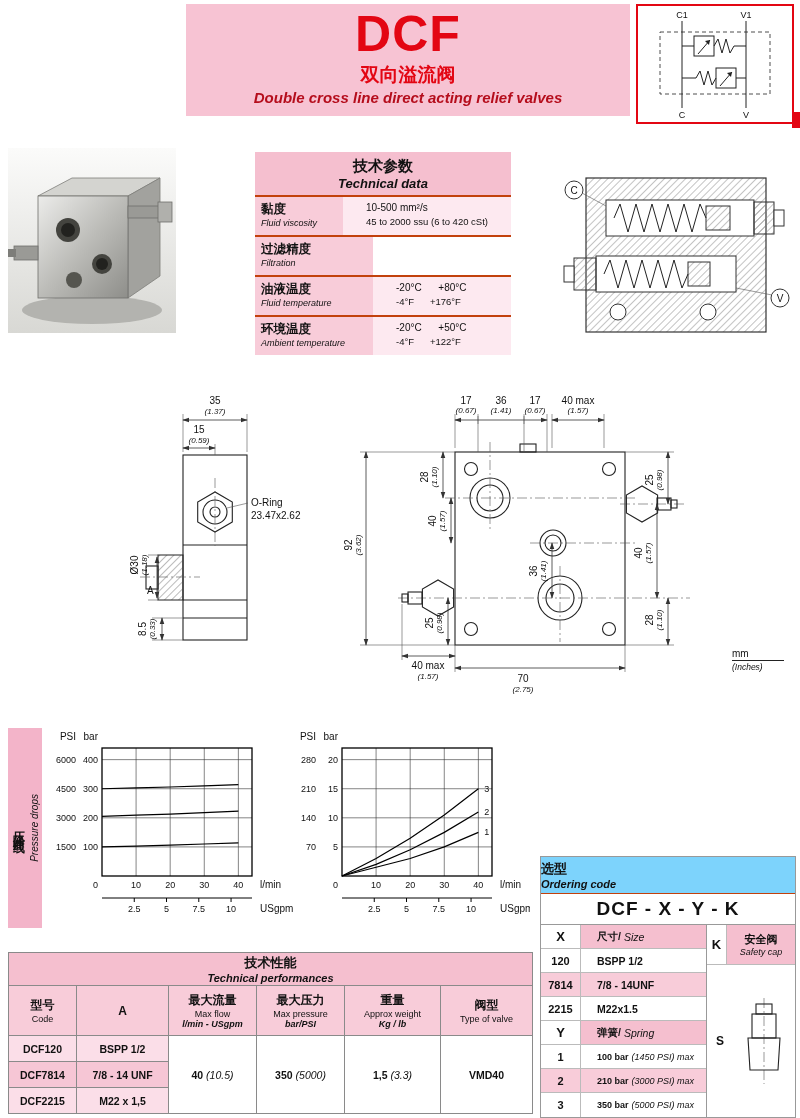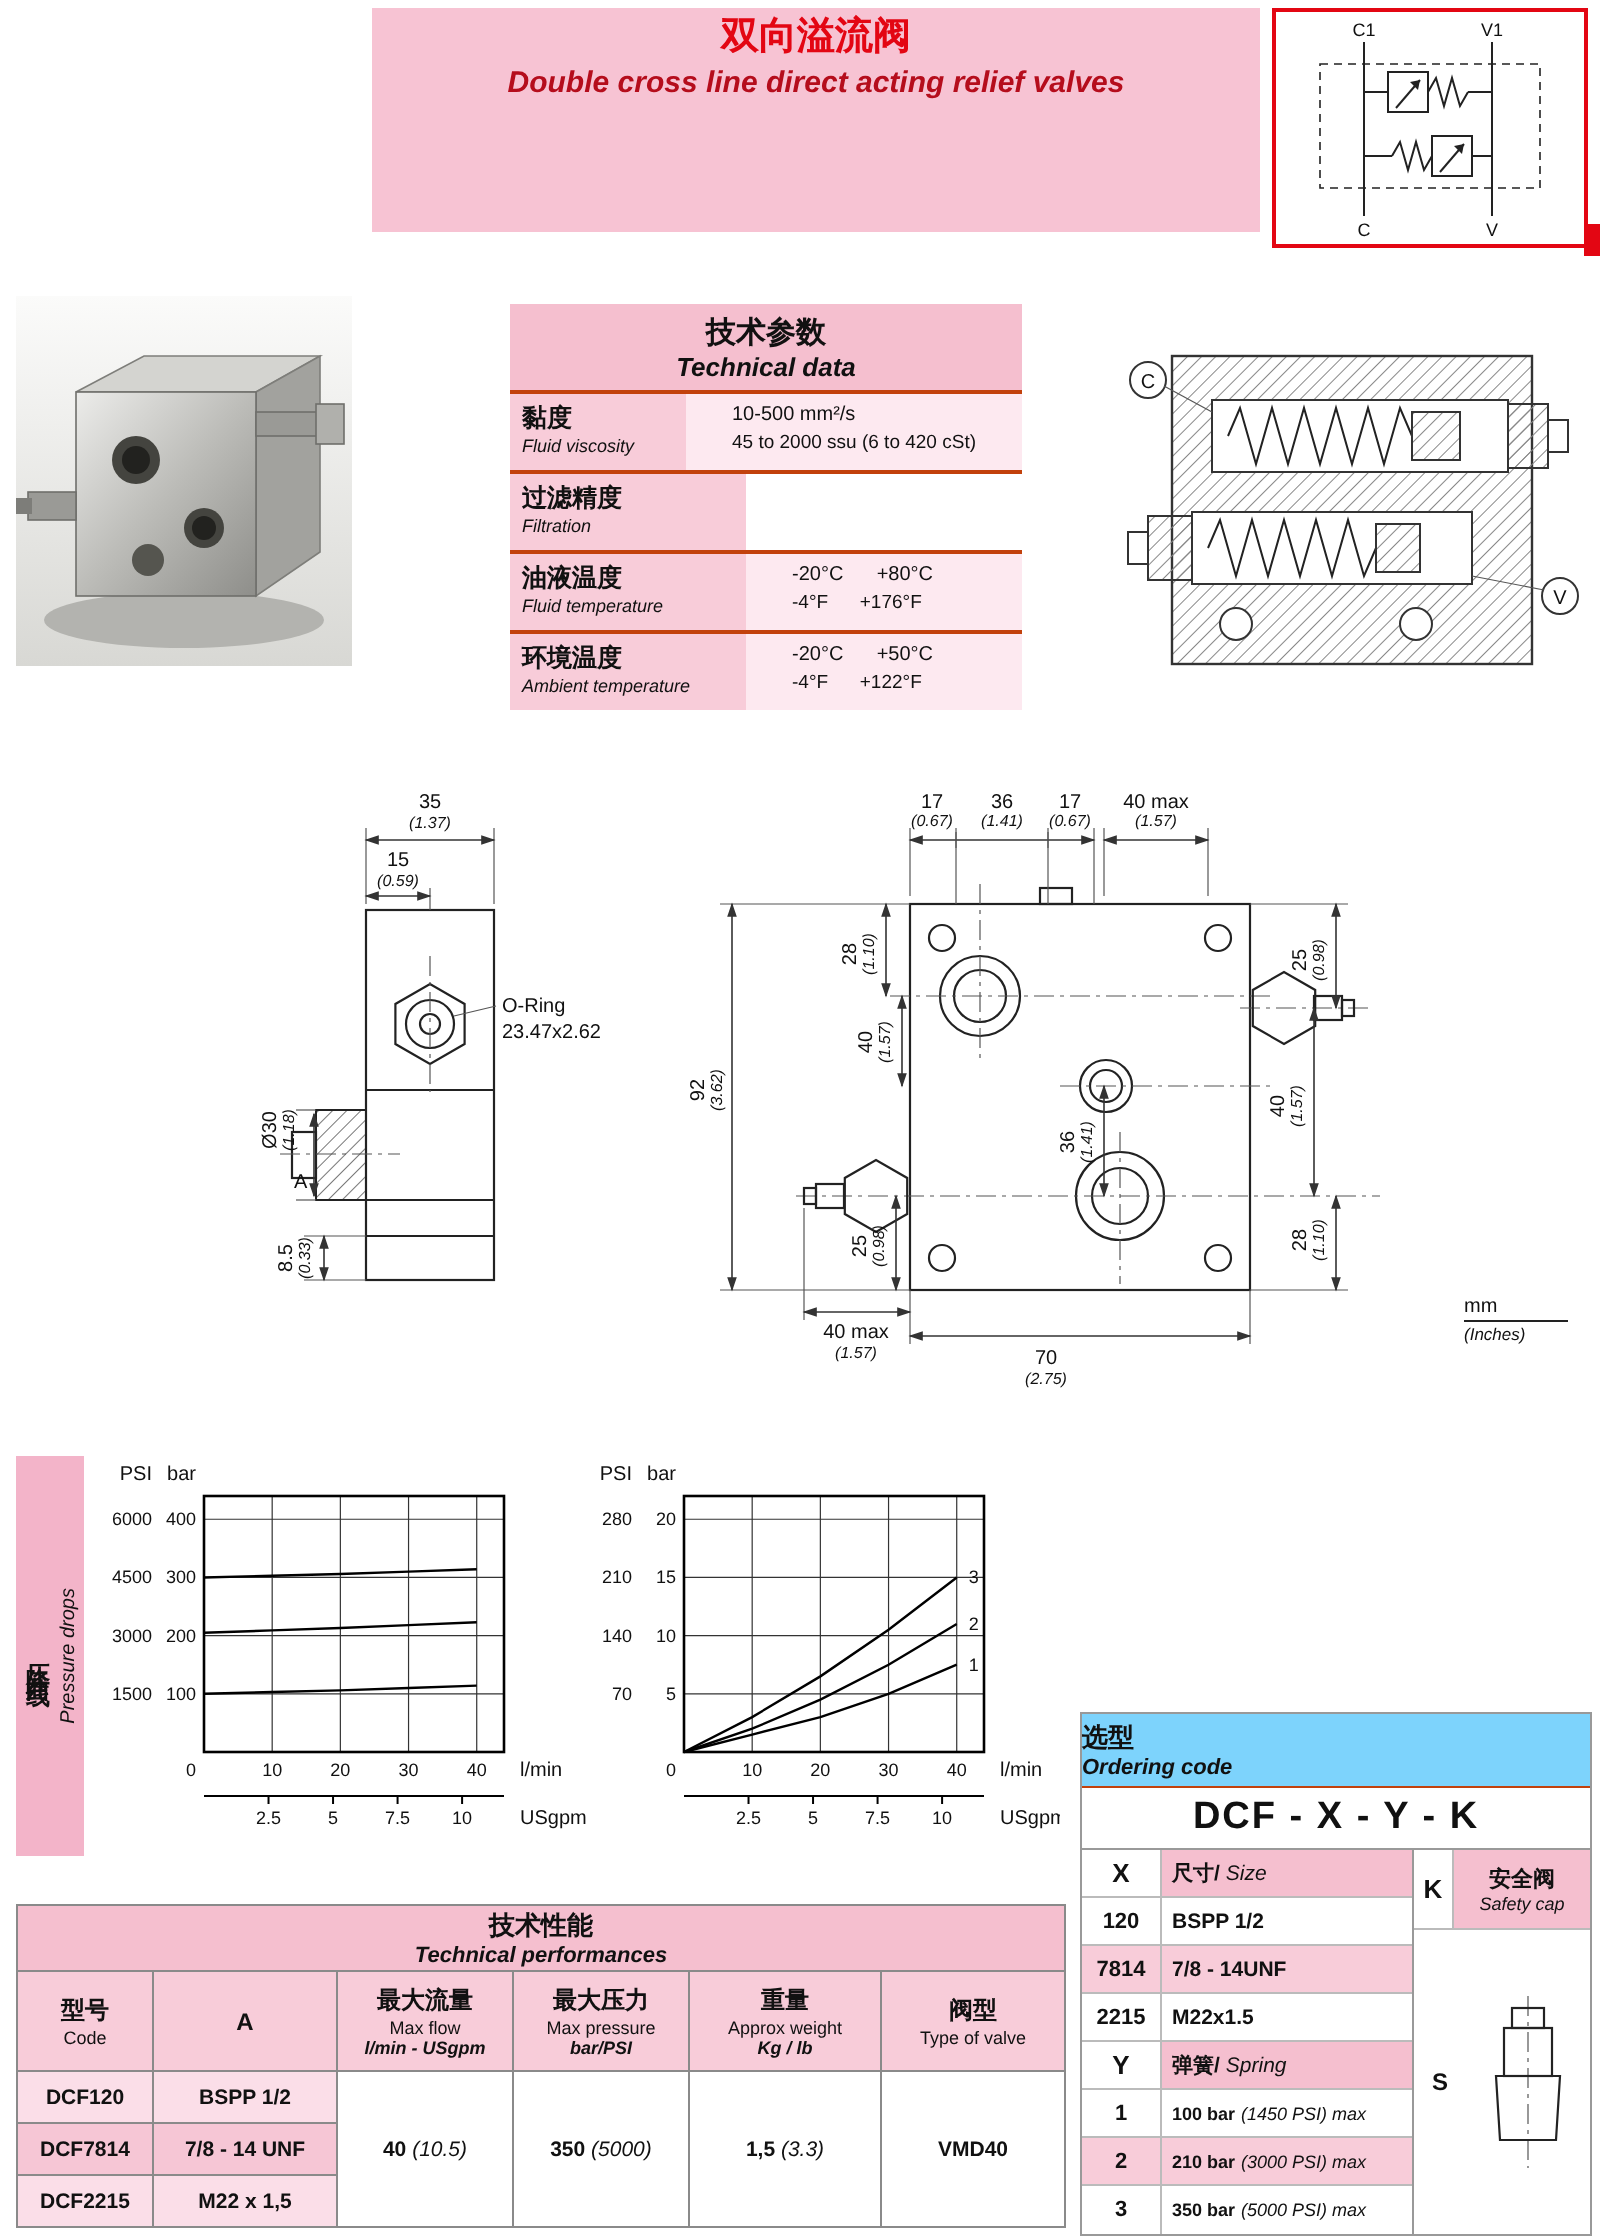--- a/index.html
+++ b/index.html
@@ -70,21 +70,21 @@
   .ordering{left:540px;top:856px;width:256px;border:1px solid #999;background:#fff}
   .ord-header{background:#7dd3fc;text-align:left;padding:3px 0;border-bottom:1px solid #c2410c}
   .ord-header .cn{font-size:13px;font-weight:bold}
   .ord-header .en{font-size:11px;font-style:italic;font-weight:bold}
   .ord-code{text-align:center;font-size:19px;font-weight:bold;padding:4px 0;letter-spacing:1px;border-bottom:1px solid #999}
   .ord-body{display:flex}
   .ord-left{width:166px;border-right:1px solid #999}
   .ord-row{display:flex;height:24px;border-bottom:1px solid #bbb}
   .ord-row:last-child{border-bottom:none}
   .oc1{width:40px;border-right:1px solid #bbb;display:flex;align-items:center;justify-content:center;font-weight:bold;font-size:11px}
-  .oc2{flex:1;display:flex;align-items:center;padding-left:5px;font-size:10.5px;gap:3px}
+  .oc2{flex:1;display:flex;align-items:center;padding-left:16px;font-size:10.5px;gap:3px}
   .ord-head .oc1{font-size:13px}
   .ord-head .oc2{background:#f5bfcf}
   .yrow .oc2{font-size:9px}
   .stripe{background:#f8ccd9}
   .ord-right{flex:1;display:flex;flex-direction:column}
   .ord-k-head{display:flex;height:40px;border-bottom:1px solid #bbb}
   .k-cell{width:20px;display:flex;align-items:center;justify-content:center;font-weight:bold;font-size:13px;border-right:1px solid #bbb}
   .k-label{flex:1;background:#f5bfcf;display:flex;flex-direction:column;align-items:center;justify-content:center;text-align:center}
   .k-label .cn{font-size:11px;font-weight:bold}
   .k-label .en{font-size:9px;font-style:italic}
@@ -104,20 +104,21 @@
   .pc{background:#fbdee8;font-weight:bold;font-size:10.5px;height:26px}
   tr.mid .pc{background:#f6c6d5}
   .pm{background:#fff;font-size:10.5px}
 </style>
 </head>
 <body>
 
 <div class="page">
 
   <div class="abs header-band">
+    <div class="header-title">DCF</div>
     <div class="header-cn">双向溢流阀</div>
     <div class="header-en">Double cross line direct acting relief valves</div>
   </div>
 
   <div class="abs schematic-box">
     <svg viewBox="0 0 154 116" width="154" height="116">
       <text class="sc" x="44" y="12" text-anchor="middle">C1</text>
       <text class="sc" x="108" y="12" text-anchor="middle">V1</text>
       <text class="sc" x="44" y="112" text-anchor="middle">C</text>
       <text class="sc" x="108" y="112" text-anchor="middle">V</text>

